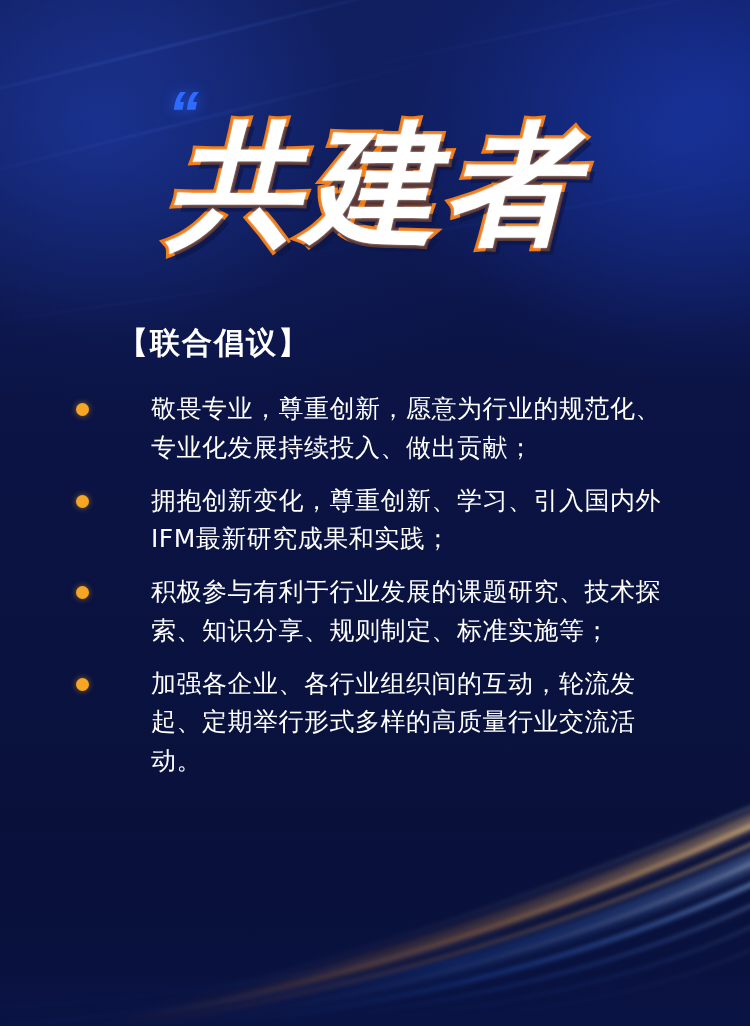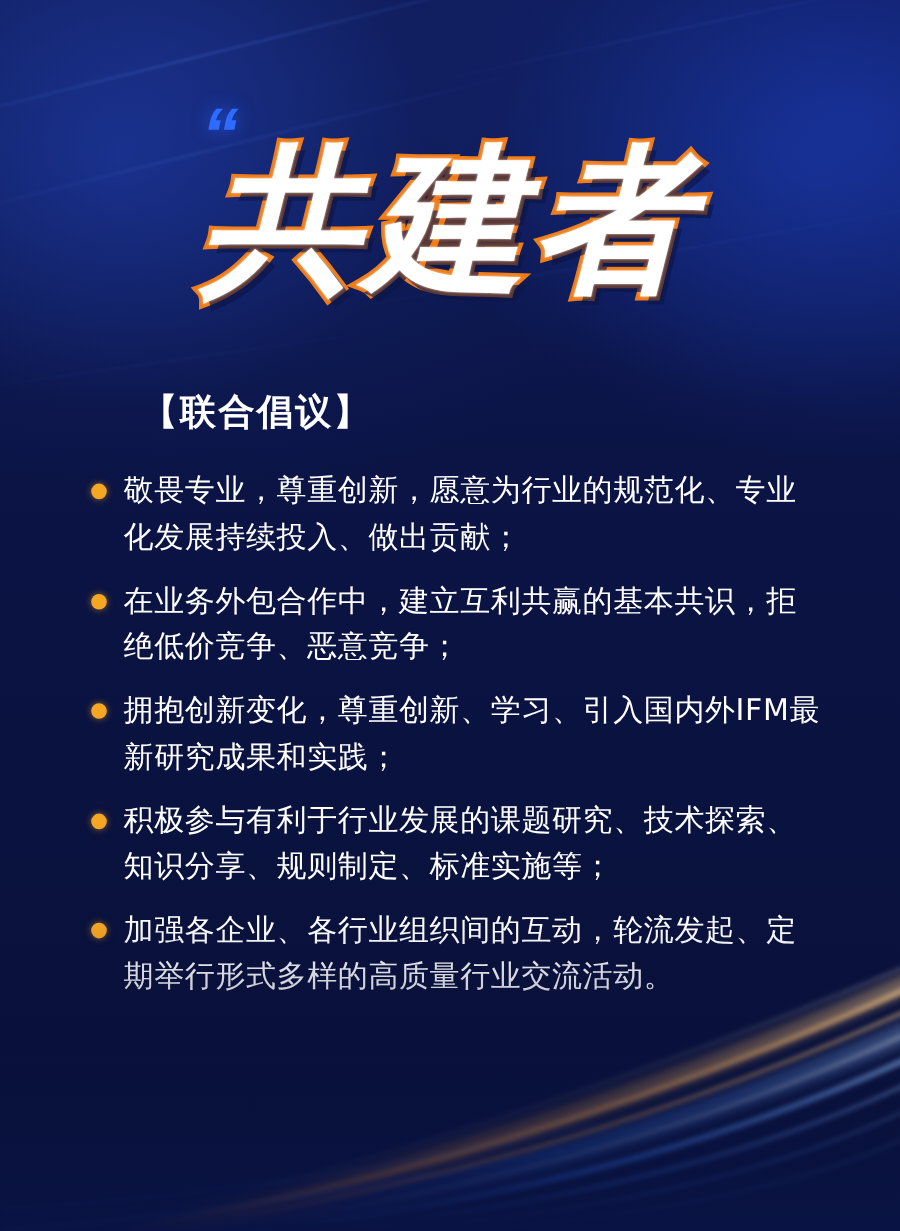--- a/index.html
+++ b/index.html
@@ -111,20 +111,21 @@
     position: absolute;
     left: 76px;
     top: 390px;
     width: 610px;
   }
   .list-item {
     position: relative;
     display: flex;
     align-items: flex-start;
     margin-bottom: 14px;
+    gap: 48px;
   }
   .bullet {
     flex: 0 0 auto;
     width: 13px;
     height: 13px;
     border-radius: 50%;
     background: #f5a623;
     margin-top: 13px;
     margin-right: 14px;
     box-shadow: 0 0 6px rgba(245,166,35,0.55);
@@ -173,24 +174,20 @@
     <span class="quote close">”</span>
     <div class="headline">共建者</div>
   </div>
 
   <div class="section-title">【联合倡议】</div>
 
   <div class="list">
     <div class="list-item">
       <span class="bullet"></span>
       <span class="item-text">敬畏专业，尊重创新，愿意为行业的规范化、专业化发展持续投入、做出贡献；</span>
-    </div>
-    <div class="list-item">
-      <span class="bullet"></span>
-      <span class="item-text">在业务外包合作中，建立互利共赢的基本共识，拒绝低价竞争、恶意竞争；</span>
     </div>
     <div class="list-item">
       <span class="bullet"></span>
       <span class="item-text">拥抱创新变化，尊重创新、学习、引入国内外IFM最新研究成果和实践；</span>
     </div>
     <div class="list-item">
       <span class="bullet"></span>
       <span class="item-text">积极参与有利于行业发展的课题研究、技术探索、知识分享、规则制定、标准实施等；</span>
     </div>
     <div class="list-item">

